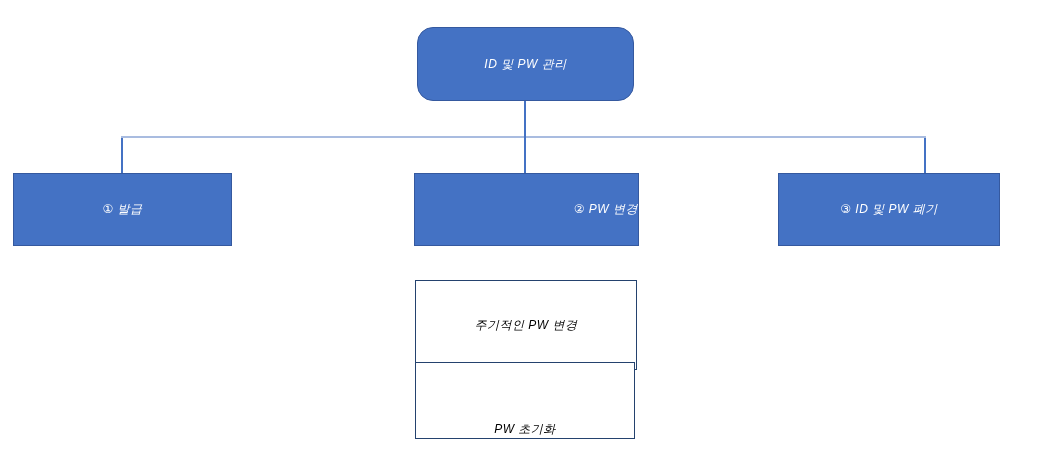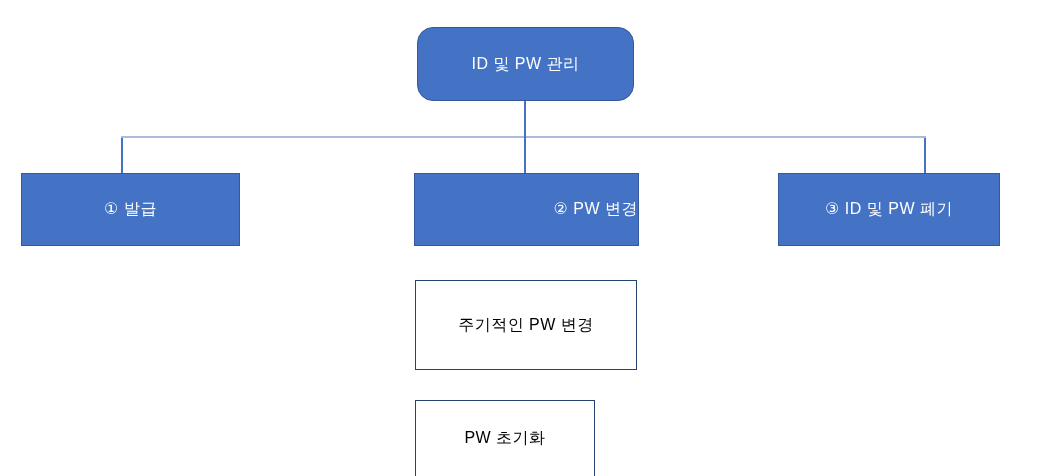--- a/index.html
+++ b/index.html
@@ -15,43 +15,44 @@
     background: #ffffff;
     overflow: hidden;
   }
   .node {
     position: absolute;
     display: flex;
     align-items: center;
     justify-content: center;
     box-sizing: border-box;
     text-align: center;
-    font-size: 16px;
+    font-size: 12px;
     letter-spacing: 0.5px;
+    font-style: italic;
   }
   .node-blue {
     background: var(--node-fill, #4472C4);
     border: 1px solid var(--node-border, #35599F);
     color: var(--node-text, #FFFFFF);
   }
   .node-root {
     left: 417px; top: 27px;
     width: 217px; height: 74px;
     border-radius: 16px;
   }
-  .node-child-1 { left: 13px;  top: 173px; width: 219px; height: 73px; margin-left: 8px; }
+  .node-child-1 { left: 13px;  top: 173px; width: 219px; height: 73px; }
   .node-child-2 { left: 414px; top: 173px; width: 225px; height: 73px; justify-content: flex-end; }
   .node-child-3 { left: 778px; top: 173px; width: 222px; height: 73px; }
   .node-white {
     background: var(--sub-fill, #FFFFFF);
     border: 1px solid var(--sub-border, #24426E);
     color: var(--sub-text, #000000);
   }
   .node-sub-1 { left: 415px; top: 280px; width: 222px; height: 90px; }
-  .node-sub-2 { left: 415px; top: 400px; width: 180px; height: 77px; }
+  .node-sub-2 { left: 415px; top: 362px; width: 220px; height: 77px; align-items: flex-end; }
   .connector {
     position: absolute;
   }
   .connector-h {
     background: var(--connector-h, #A9BCE0);
     left: 121px; top: 136px;
     width: 805px; height: 2px;
   }
   .connector-v {
     background: var(--connector-v, #4472C4);

